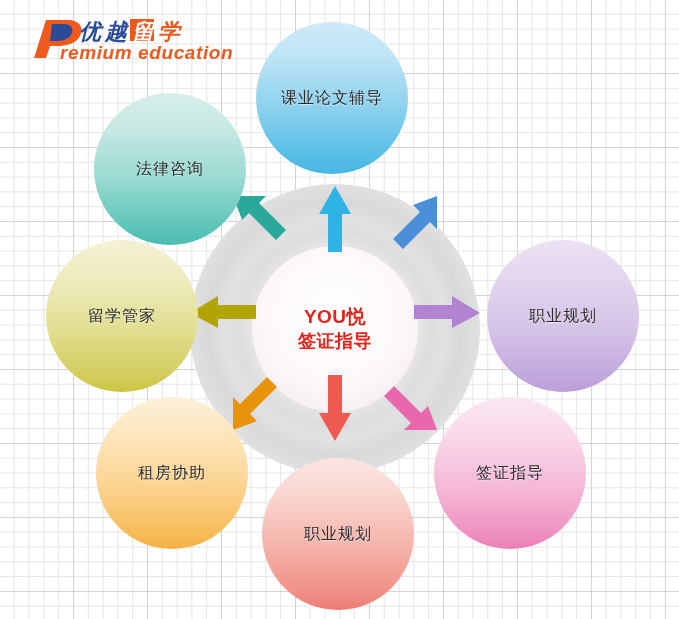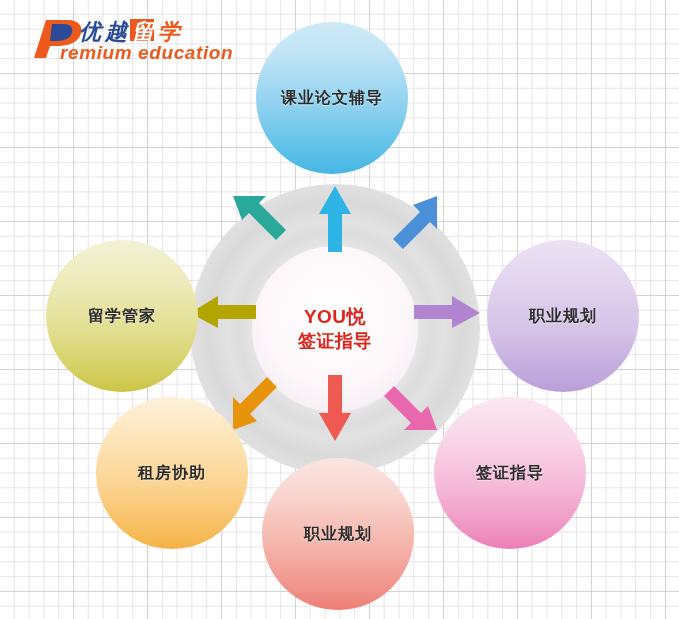--- a/index.html
+++ b/index.html
@@ -101,21 +101,21 @@
     width: 152px;
     height: 152px;
     border-radius: 50%;
     display: flex;
     align-items: center;
     justify-content: center;
   }
   .bubble .cap {
     color: #2b2b2b;
     font-size: 16px;
-    font-weight: bold;
+    font-weight: normal;
     letter-spacing: 1px;
     white-space: nowrap;
     text-shadow: 0 1px 1px rgba(255,255,255,0.6);
   }
 
   .b-top      { left: 256px; top: 22px;  background: linear-gradient(to bottom, #cfeaf7 0%, #bfe4f6 22%, #8fd2ef 55%, #5cc0e8 85%, #47b6e2 100%); }
   .b-topright { left: 422px; top: 93px;  background: linear-gradient(to bottom, #e0eaf8 0%, #d3e1f5 25%, #b9cff0 55%, #96b8e8 85%, #85ace2 100%); }
   .b-right    { left: 487px; top: 240px; background: linear-gradient(to bottom, #ece2f3 0%, #e3d6ef 25%, #d6c4e8 58%, #c2a9dd 88%, #bb9fd9 100%); }
   .b-botright { left: 434px; top: 397px; background: linear-gradient(to bottom, #fbe7f1 0%, #f9d9e9 25%, #f5bad8 58%, #ef93c2 88%, #ec7fb6 100%); }
   .b-bottom   { left: 262px; top: 458px; background: linear-gradient(to bottom, #fbe5e1 0%, #f9d5cf 25%, #f5b4aa 58%, #f09087 88%, #ee7d73 100%); }
@@ -211,14 +211,17 @@
   </div>
   <div class="bubble b-bottom">
     <span class="cap">职业规划</span>
   </div>
   <div class="bubble b-botleft">
     <span class="cap">租房协助</span>
   </div>
   <div class="bubble b-left">
     <span class="cap">留学管家</span>
   </div>
+  <div class="bubble b-topleft">
+    <span class="cap">法律咨询</span>
+  </div>
 
 </div>
 
 </body></html>

